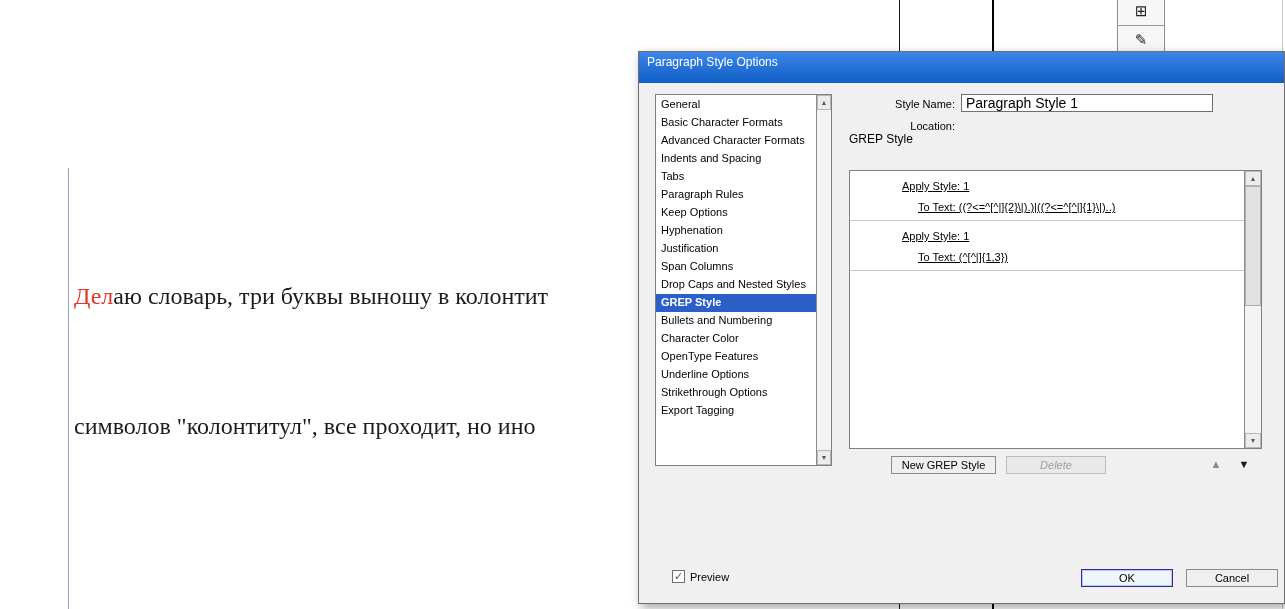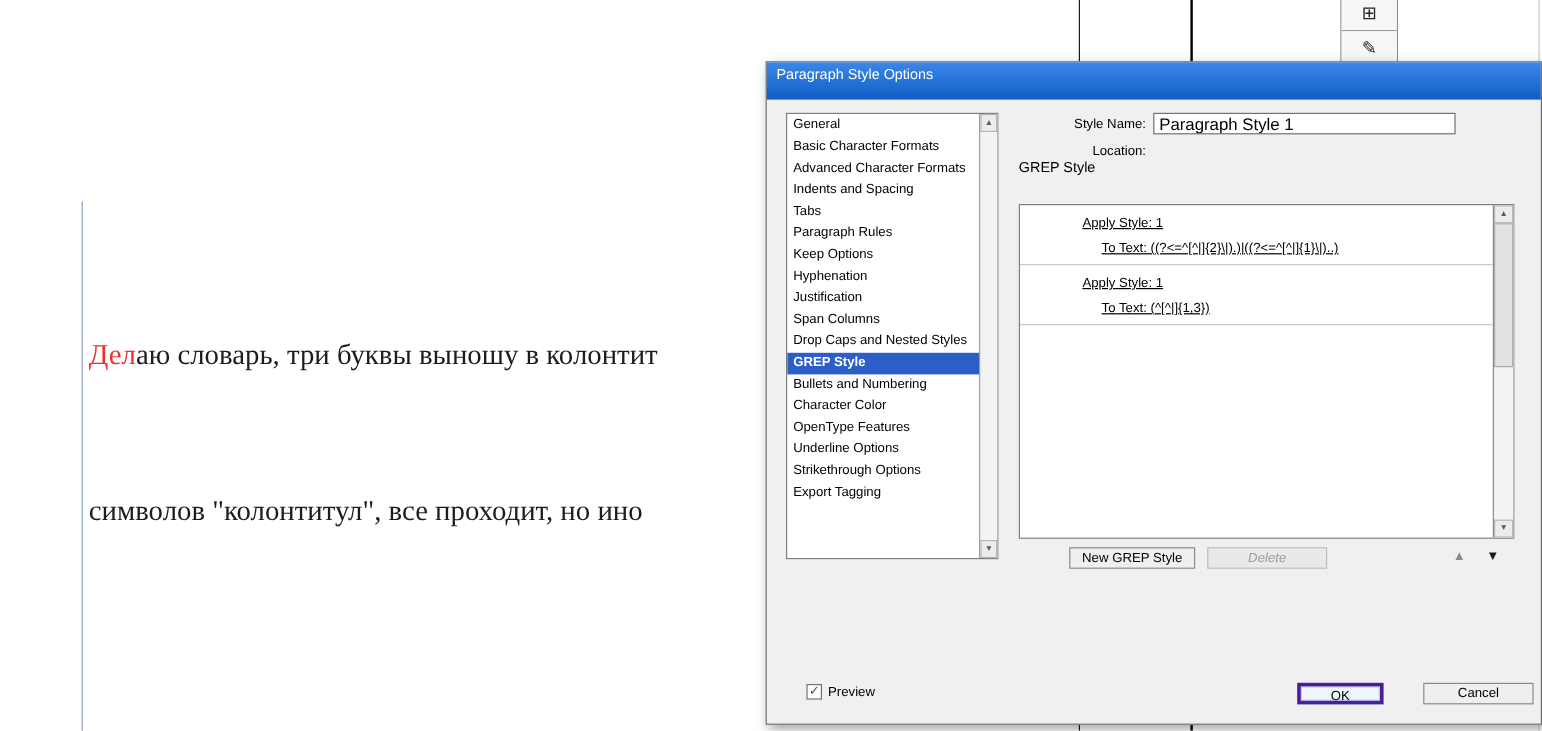--- a/index.html
+++ b/index.html
@@ -102,22 +102,22 @@
   .move-up { left:568px; color:#8a8a8a; }
   .move-down { left:596px; color:#1a1a1a; }
 
   .preview-row { position:absolute; left:33px; top:518px; display:flex; align-items:center; }
   .checkbox {
     width:13px; height:13px; background:#fff; border:1px solid #707070;
     display:flex; align-items:center; justify-content:center;
     font-size:11px; color:#2f6e2f; line-height:11px; margin-right:5px;
   }
   .ok-btn {
-    left:442px; top:517px; width:72px;
-    background:#eef6fc; border:3px solid #4c1d95;
+    left:442px; top:517px; width:92px;
+    background:#eef6fc; border:1px solid #4c1d95;
     box-shadow:inset 0 0 0 1px #a8d2f0;
   }
   .cancel-btn { left:547px; top:517px; width:92px;text-align:center; }
 </style>
 </head>
 <body>
 
 <div class="vline page-edge-1"></div>
 <div class="vline page-edge-2"></div>
 <div class="vline app-edge"></div>

